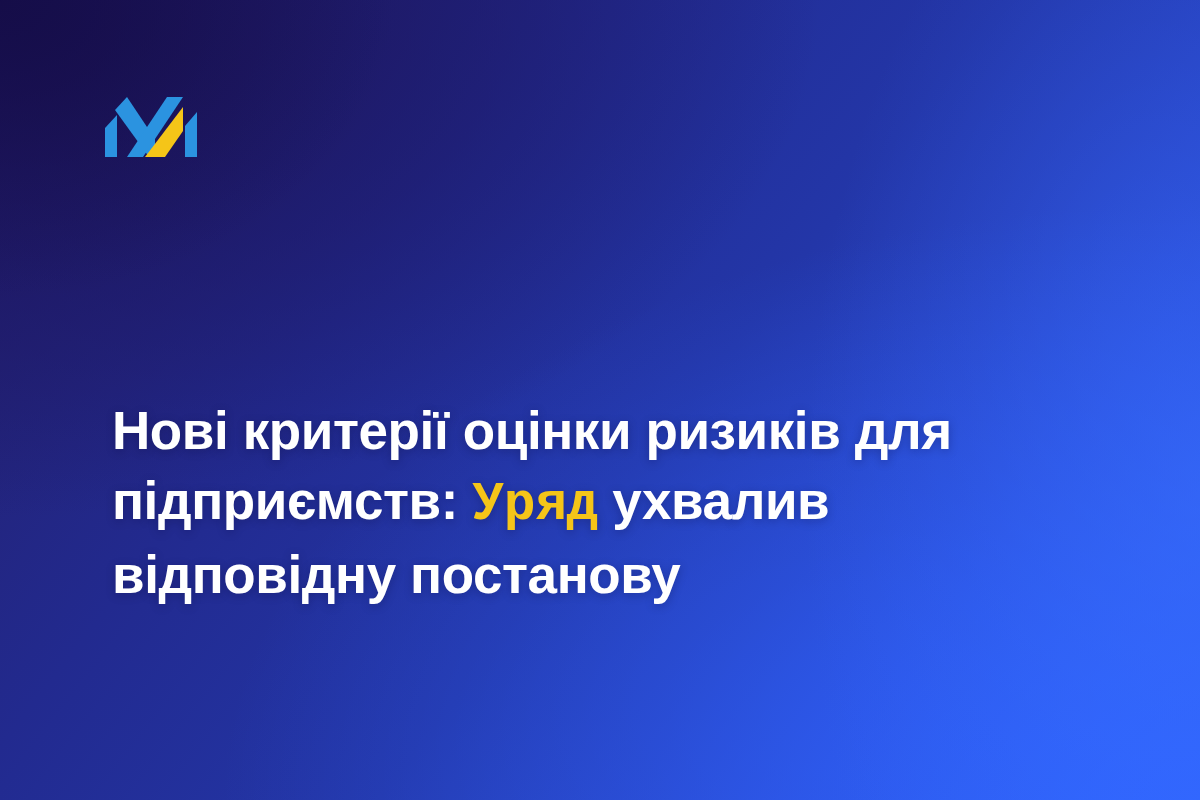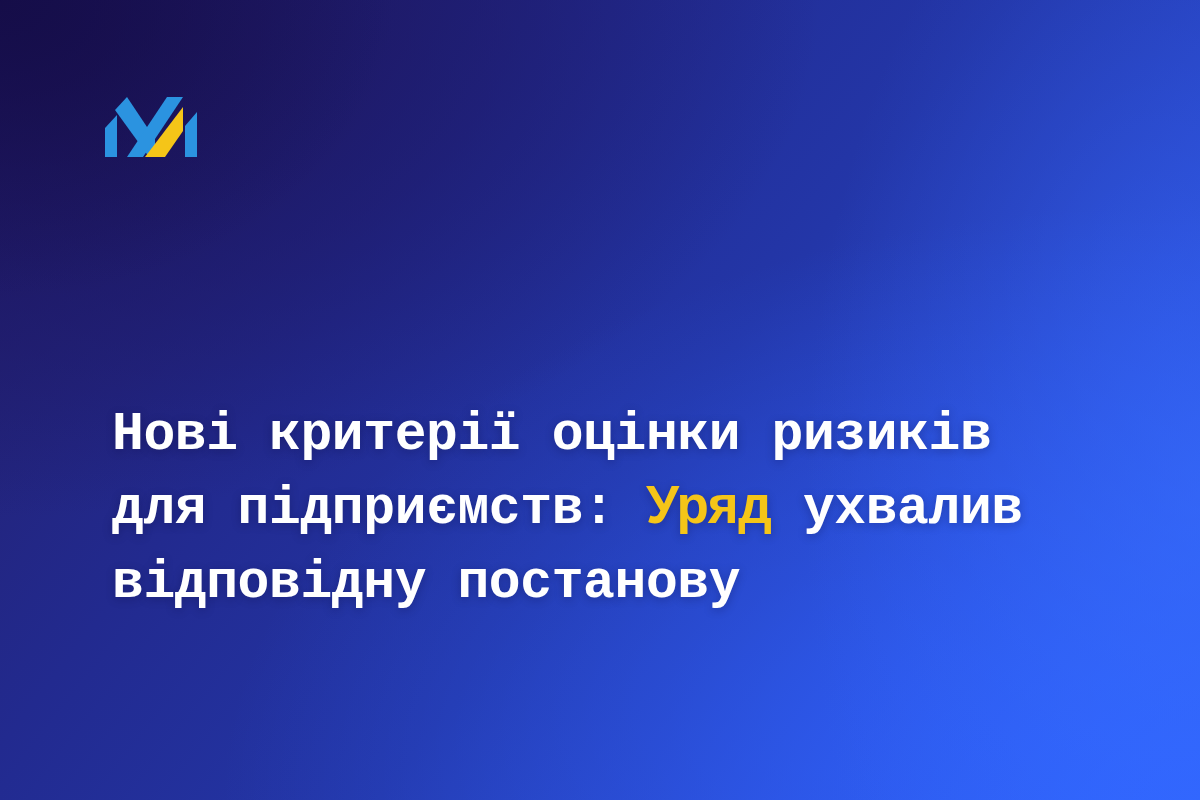--- a/index.html
+++ b/index.html
@@ -71,24 +71,24 @@
     font-family: "Liberation Sans", "DejaVu Sans", sans-serif;
     font-weight: 700;
     font-size: 53px;
     line-height: 70px;
     letter-spacing: -0.4px;
     color: #ffffff;
     text-shadow: 0 2px 10px rgba(10,10,50,0.28);
   }
   .headline .hl {
     color: #f5c518;
+    font-family: Liberation Mono, monospace;
   }
   .headline .seg {
     white-space: pre-wrap;
-    font-family: Liberation Mono, monospace;
   }
 </style>
 </head>
 <body>
 
 <div class="card">
 
   <div class="shade-topleft"></div>
   <div class="glow-right"></div>
 

